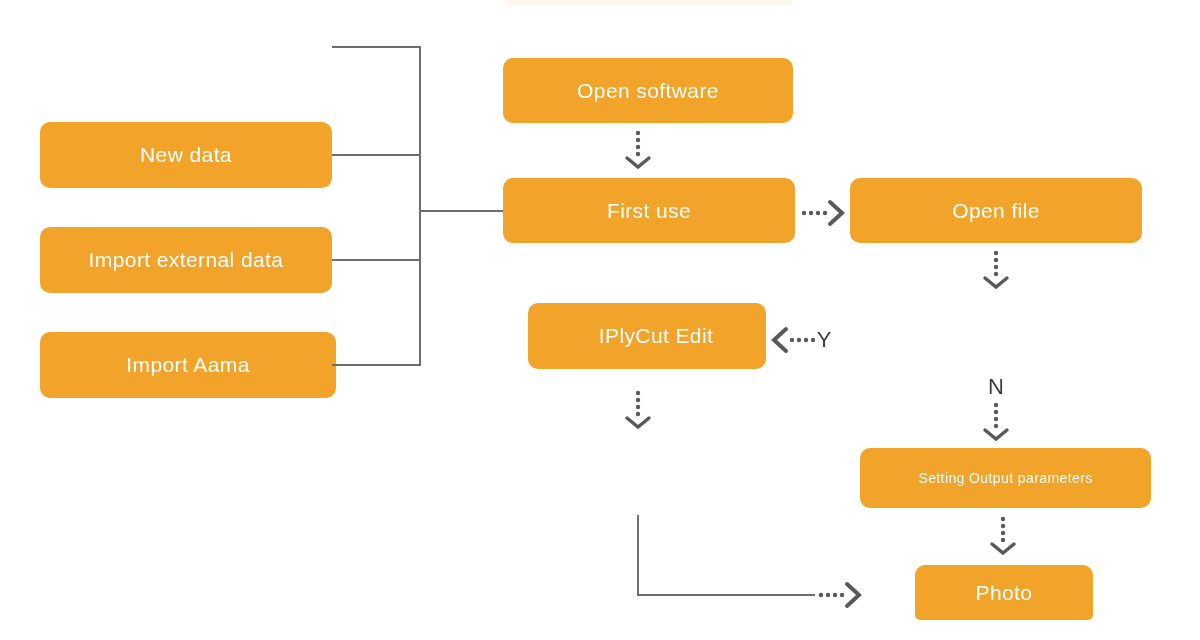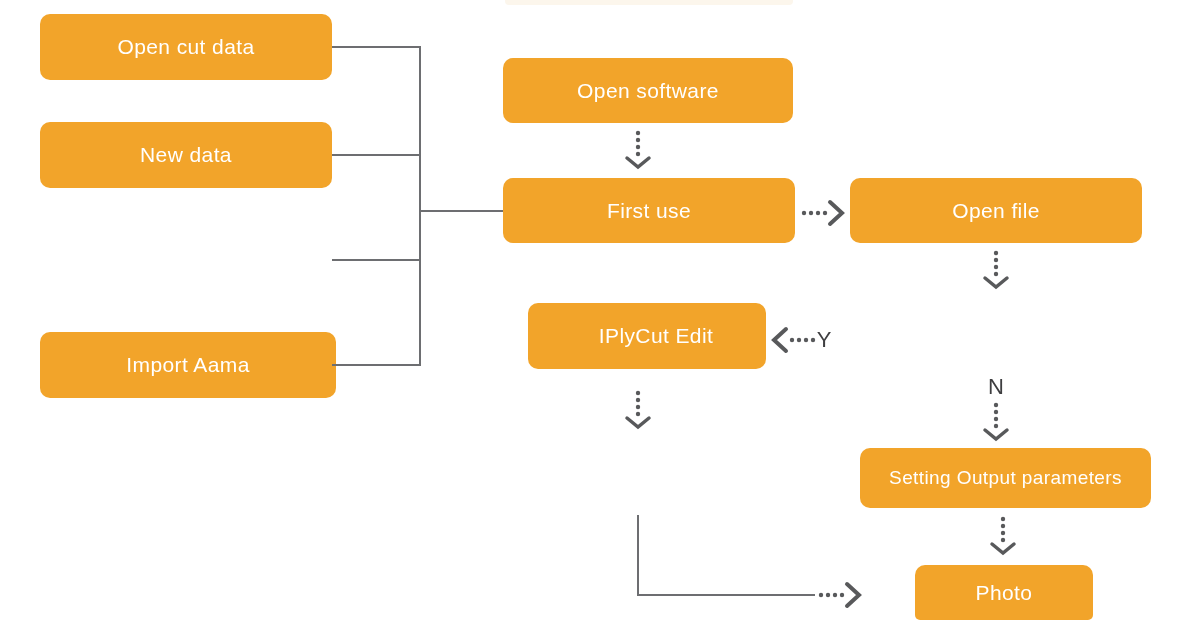--- a/index.html
+++ b/index.html
@@ -16,21 +16,21 @@
     background: #F2A42A;
     border-radius: 10px;
     color: #ffffff;
     display: flex;
     align-items: center;
     justify-content: center;
     font-size: 21px;
     letter-spacing: 0.4px;
     text-align: center;
   }
-  .node.small-text { font-size: 19px; }
+  .node.small-text { font-size: 14px; }
   .line {
     position: absolute;
     background: #6D6E71;
   }
   .branch-label {
     position: absolute;
     color: #3E3E40;
     font-size: 22px;
     text-align: center;
   }
@@ -41,22 +41,22 @@
     border-radius: 0 0 4px 4px;
   }
 </style>
 </head>
 <body>
 
 <div class="stage">
 
   <div class="strip" style="left:505px; top:0; width:288px; height:5px;"></div>
 
-  <div class="node" style="left:40px; top:14px; width:292px; height:66px;">Open cut data</div>
   <div class="node" style="left:40px; top:122px; width:292px; height:66px;">New data</div>
+  <div class="node" style="left:40px; top:227px; width:292px; height:66px;">Import external data</div>
   <div class="node" style="left:40px; top:332px; width:296px; height:66px;">Import Aama</div>
 
   <div class="line" style="left:332px; top:46px;  width:88px; height:2px;"></div>
   <div class="line" style="left:332px; top:154px; width:88px; height:2px;"></div>
   <div class="line" style="left:332px; top:259px; width:88px; height:2px;"></div>
   <div class="line" style="left:332px; top:364px; width:88px; height:2px;"></div>
   <div class="line" style="left:419px; top:46px;  width:2px;  height:320px;"></div>
   <div class="line" style="left:419px; top:210px; width:84px; height:2px;"></div>
 
   <div class="node" style="left:503px; top:58px; width:290px; height:65px;">Open software</div>

